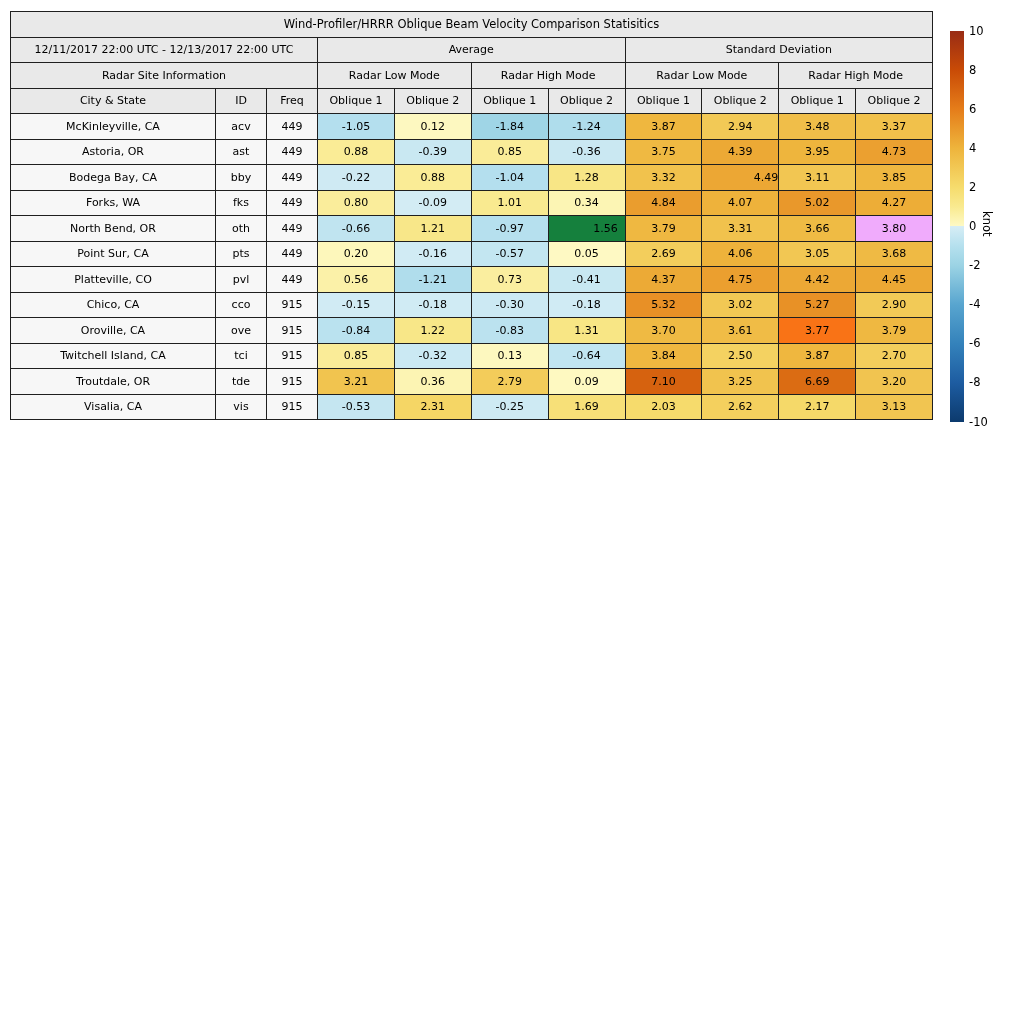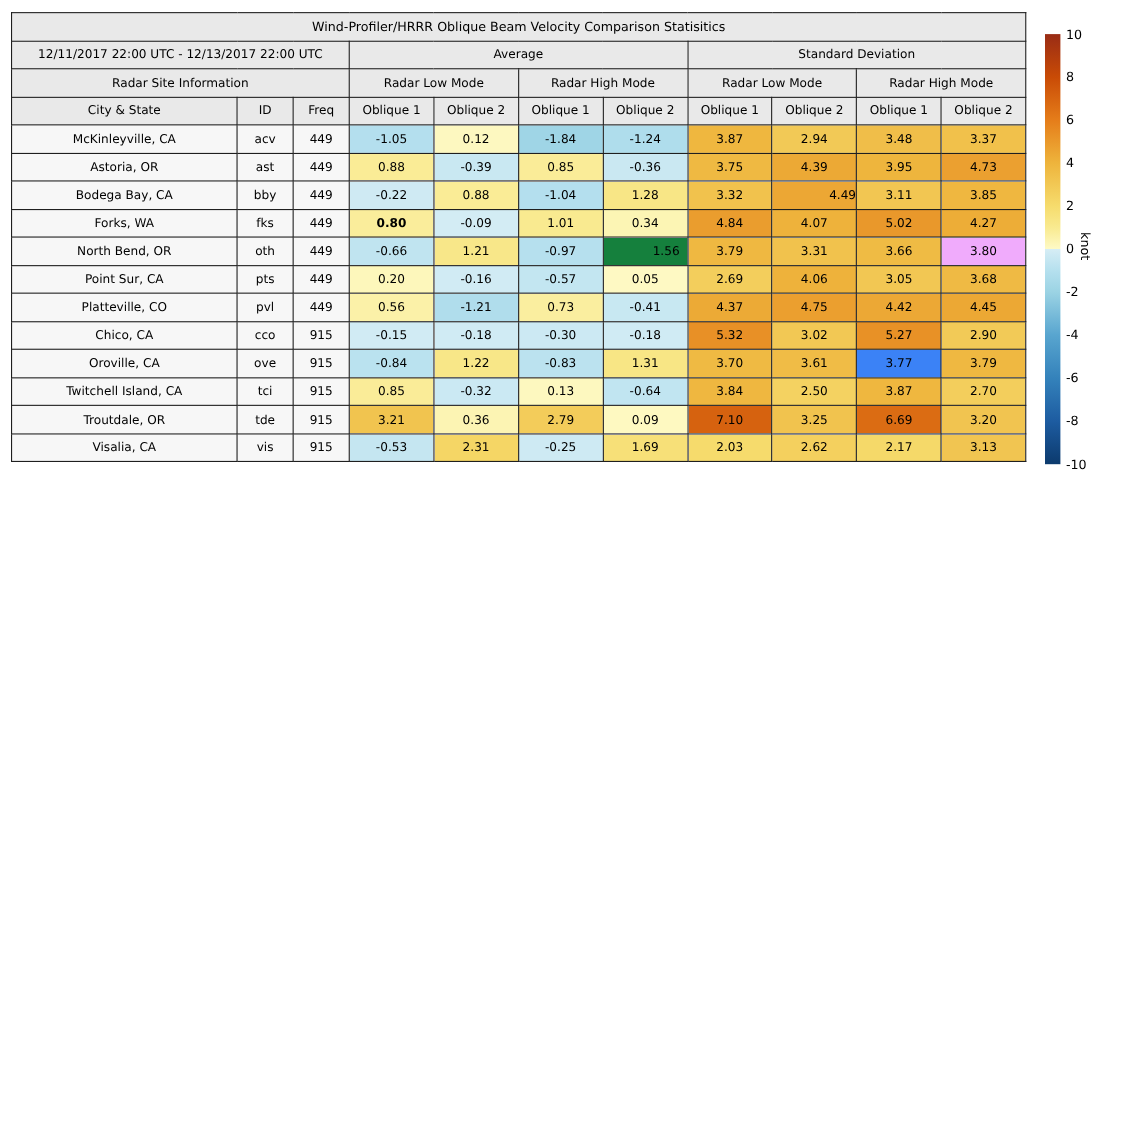--- a/index.html
+++ b/index.html
@@ -148,21 +148,21 @@
           <td class="val" style="background: rgb(248, 230, 134);">1.28</td>
           <td class="val" style="background: rgb(241, 194, 77);">3.32</td>
           <td class="val" style="background: rgb(236, 167, 52); text-align: right;">4.49</td>
           <td class="val" style="background: rgb(242, 198, 82);">3.11</td>
           <td class="val" style="background: rgb(239, 183, 64);">3.85</td>
         </tr>
         <tr>
           <td class="site">Forks, WA</td>
           <td class="site">fks</td>
           <td class="site">449</td>
-          <td class="val" style="background: rgb(250, 237, 155); font-weight: bold;">0.80</td>
+          <td class="val" style="background: rgb(250, 237, 155);">0.80</td>
           <td class="val" style="background: rgb(211, 236, 244);">-0.09</td>
           <td class="val" style="background: rgb(249, 234, 144);">1.01</td>
           <td class="val" style="background: rgb(252, 245, 180);">0.34</td>
           <td class="val" style="background: rgb(234, 157, 46);">4.84</td>
           <td class="val" style="background: rgb(238, 178, 59);">4.07</td>
           <td class="val" style="background: rgb(233, 152, 43);">5.02</td>
           <td class="val" style="background: rgb(237, 173, 55);">4.27</td>
         </tr>
         <tr>
           <td class="site">North Bend, OR</td>
@@ -219,21 +219,21 @@
         <tr>
           <td class="site">Oroville, CA</td>
           <td class="site">ove</td>
           <td class="site">915</td>
           <td class="val" style="background: rgb(186, 226, 239);">-0.84</td>
           <td class="val" style="background: rgb(248, 231, 136);">1.22</td>
           <td class="val" style="background: rgb(187, 226, 239);">-0.83</td>
           <td class="val" style="background: rgb(248, 230, 133);">1.31</td>
           <td class="val" style="background: rgb(239, 186, 67);">3.70</td>
           <td class="val" style="background: rgb(240, 188, 70);">3.61</td>
-          <td class="val" style="background: #3b82f6; margin-top: 48px;">3.77</td>
+          <td class="val" style="background: #f97316; margin-top: 48px;">3.77</td>
           <td class="val" style="background: rgb(239, 184, 65);">3.79</td>
         </tr>
         <tr>
           <td class="site">Twitchell Island, CA</td>
           <td class="site">tci</td>
           <td class="site">915</td>
           <td class="val" style="background: rgb(250, 236, 152);">0.85</td>
           <td class="val" style="background: rgb(203, 233, 243);">-0.32</td>
           <td class="val" style="background: rgb(253, 248, 191);">0.13</td>
           <td class="val" style="background: rgb(193, 229, 241);">-0.64</td>

